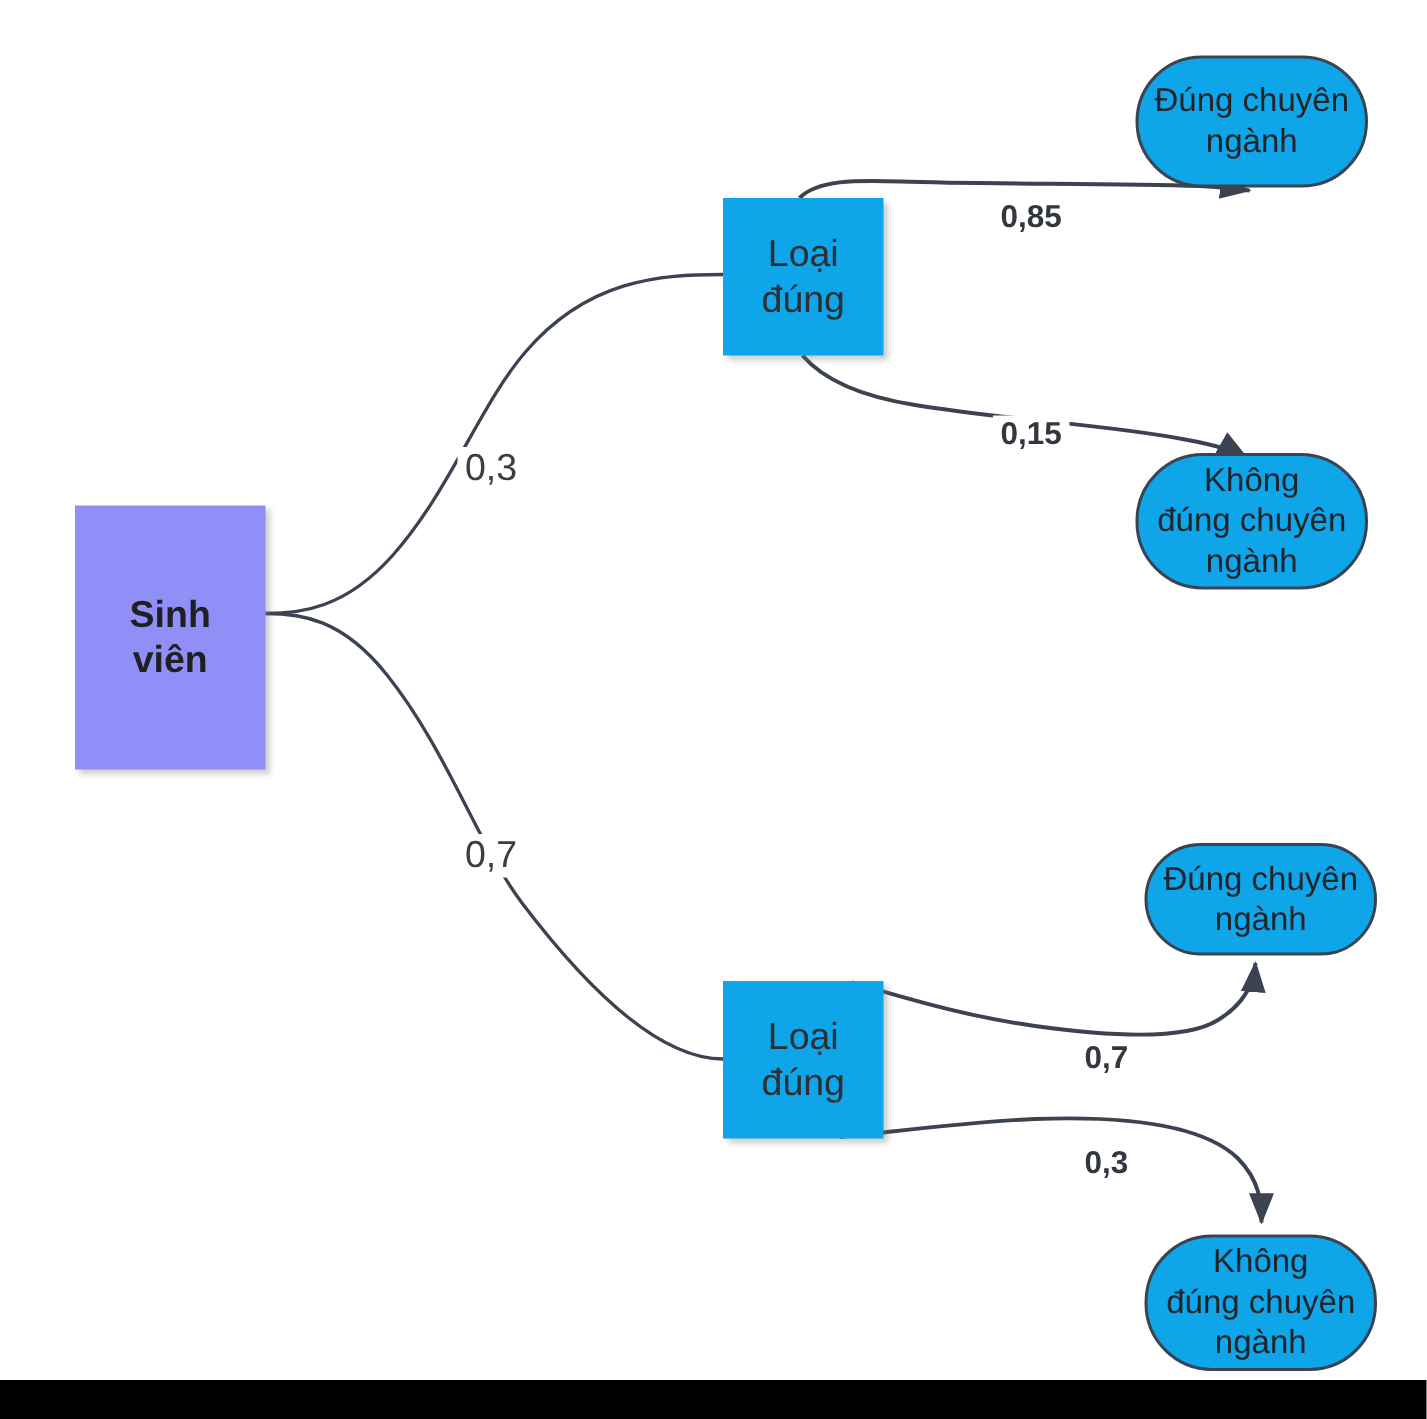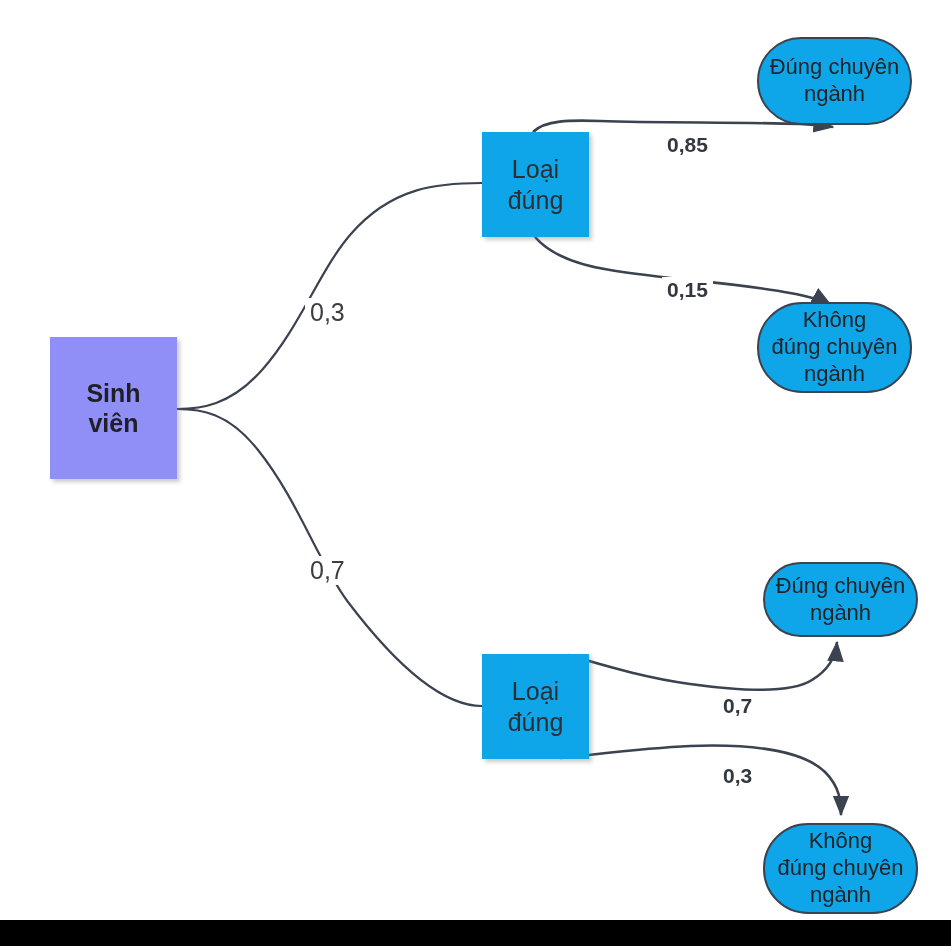--- a/index.html
+++ b/index.html
@@ -96,21 +96,21 @@
 
     <path d="M533,132 C545,120 570,120 600,121 C660,123 740,122 800,124 C815,125 826,126 833,127" fill="none" stroke="#3b4250" stroke-width="2.6" marker-end="url(#arrowhead)"></path>
 
     <path d="M535,237 C548,252 572,264 610,270 C670,280 740,283 790,293 C812,297 824,301 831,305" fill="none" stroke="#3b4250" stroke-width="2.6" marker-end="url(#arrowhead)"></path>
 
     <path d="M568,655 C600,664 640,677 690,684 C740,691 790,694 812,680 C830,669 836,655 837,642" fill="none" stroke="#3b4250" stroke-width="2.6" marker-end="url(#arrowhead)"></path>
 
     <path d="M560,758 C600,754 645,748 690,746 C745,744 800,748 825,772 C840,787 841,802 841,815" fill="none" stroke="#3b4250" stroke-width="2.6" marker-end="url(#arrowhead)"></path>
   </svg>
 
-  <div class="node node-box node-root" style="left:50px; top:337px; width:127px; height:142px;">
+  <div class="node node-box node-root" style="left:50px; top:337px; width:127px; height:176px;">
     <div>
       <div>Sinh</div>
       <div>viên</div>
     </div>
   </div>
 
   <div class="node node-box node-mid" style="left:482px; top:132px; width:107px; height:105px;">
     <div>
       <div>Loại</div>
       <div>đúng</div>

